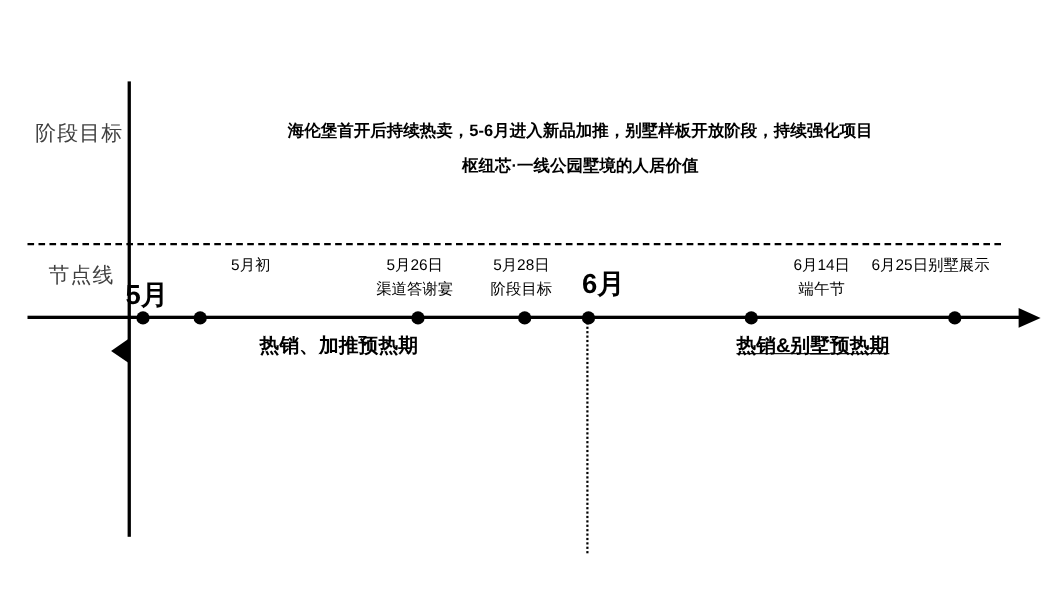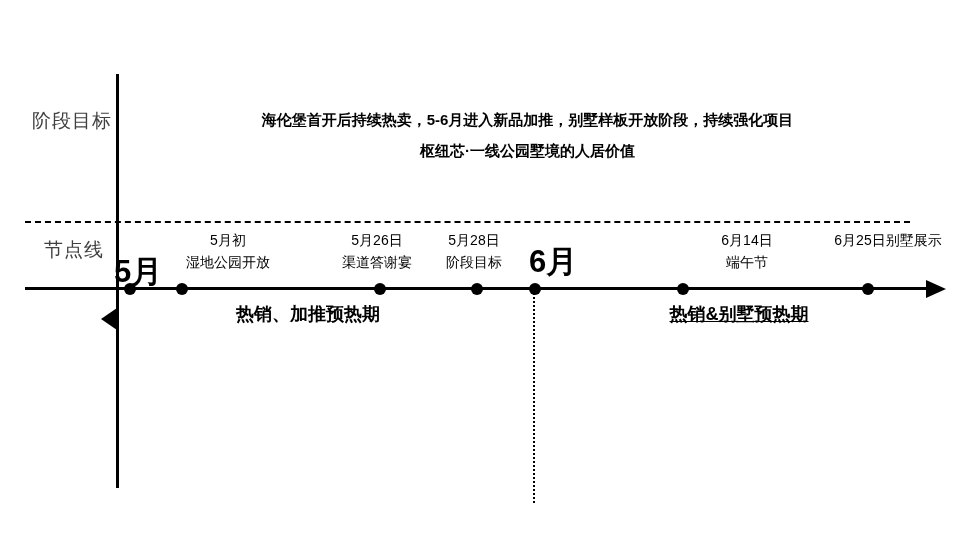--- a/index.html
+++ b/index.html
@@ -66,21 +66,21 @@
     position: absolute;
     top: 283px;
     width: 12px; height: 12px;
     margin-left: -6px;
     border-radius: 50%;
     background: #000;
   }
   
   .month-marker {
     position: absolute;
-    font-size: 31px;
+    font-size: 25px;
     font-weight: 700;
     white-space: nowrap;
   }
   
   .node-label {
     position: absolute;
     top: 229px;
     transform: translateX(-50%);
     text-align: center;
     font-size: 14px;
@@ -128,35 +128,34 @@
     <div>枢纽芯·一线公园墅境的人居价值</div>
   </div>
 
   <div class="dash-sep"></div>
 
   <div class="month-marker" style="left:114px; top:251px;">5月</div>
   <div class="month-marker" style="left:516px; top:241px;margin-left:13px;">6月</div>
 
   <div class="node-label" style="left:228px;">
     <div>5月初</div>
-    <div>湿地公园开放</div>
   </div>
   <div class="node-label" style="left:377px;">
     <div>5月26日</div>
     <div>渠道答谢宴</div>
   </div>
   <div class="node-label" style="left:474px;">
     <div>5月28日</div>
     <div>阶段目标</div>
   </div>
   <div class="node-label" style="left:710px;margin-left:37px;">
     <div>6月14日</div>
     <div>端午节</div>
   </div>
-  <div class="node-label" style="left:888px;">
+  <div class="node-label" style="left:846px;">
     <div>6月25日别墅展示</div>
   </div>
 
   <div class="timeline-line"></div>
   <div class="timeline-arrowhead"></div>
 
   <div class="dot" style="left:130px;"></div>
   <div class="dot" style="left:182px;"></div>
   <div class="dot" style="left:380px;"></div>
   <div class="dot" style="left:477px;"></div>

